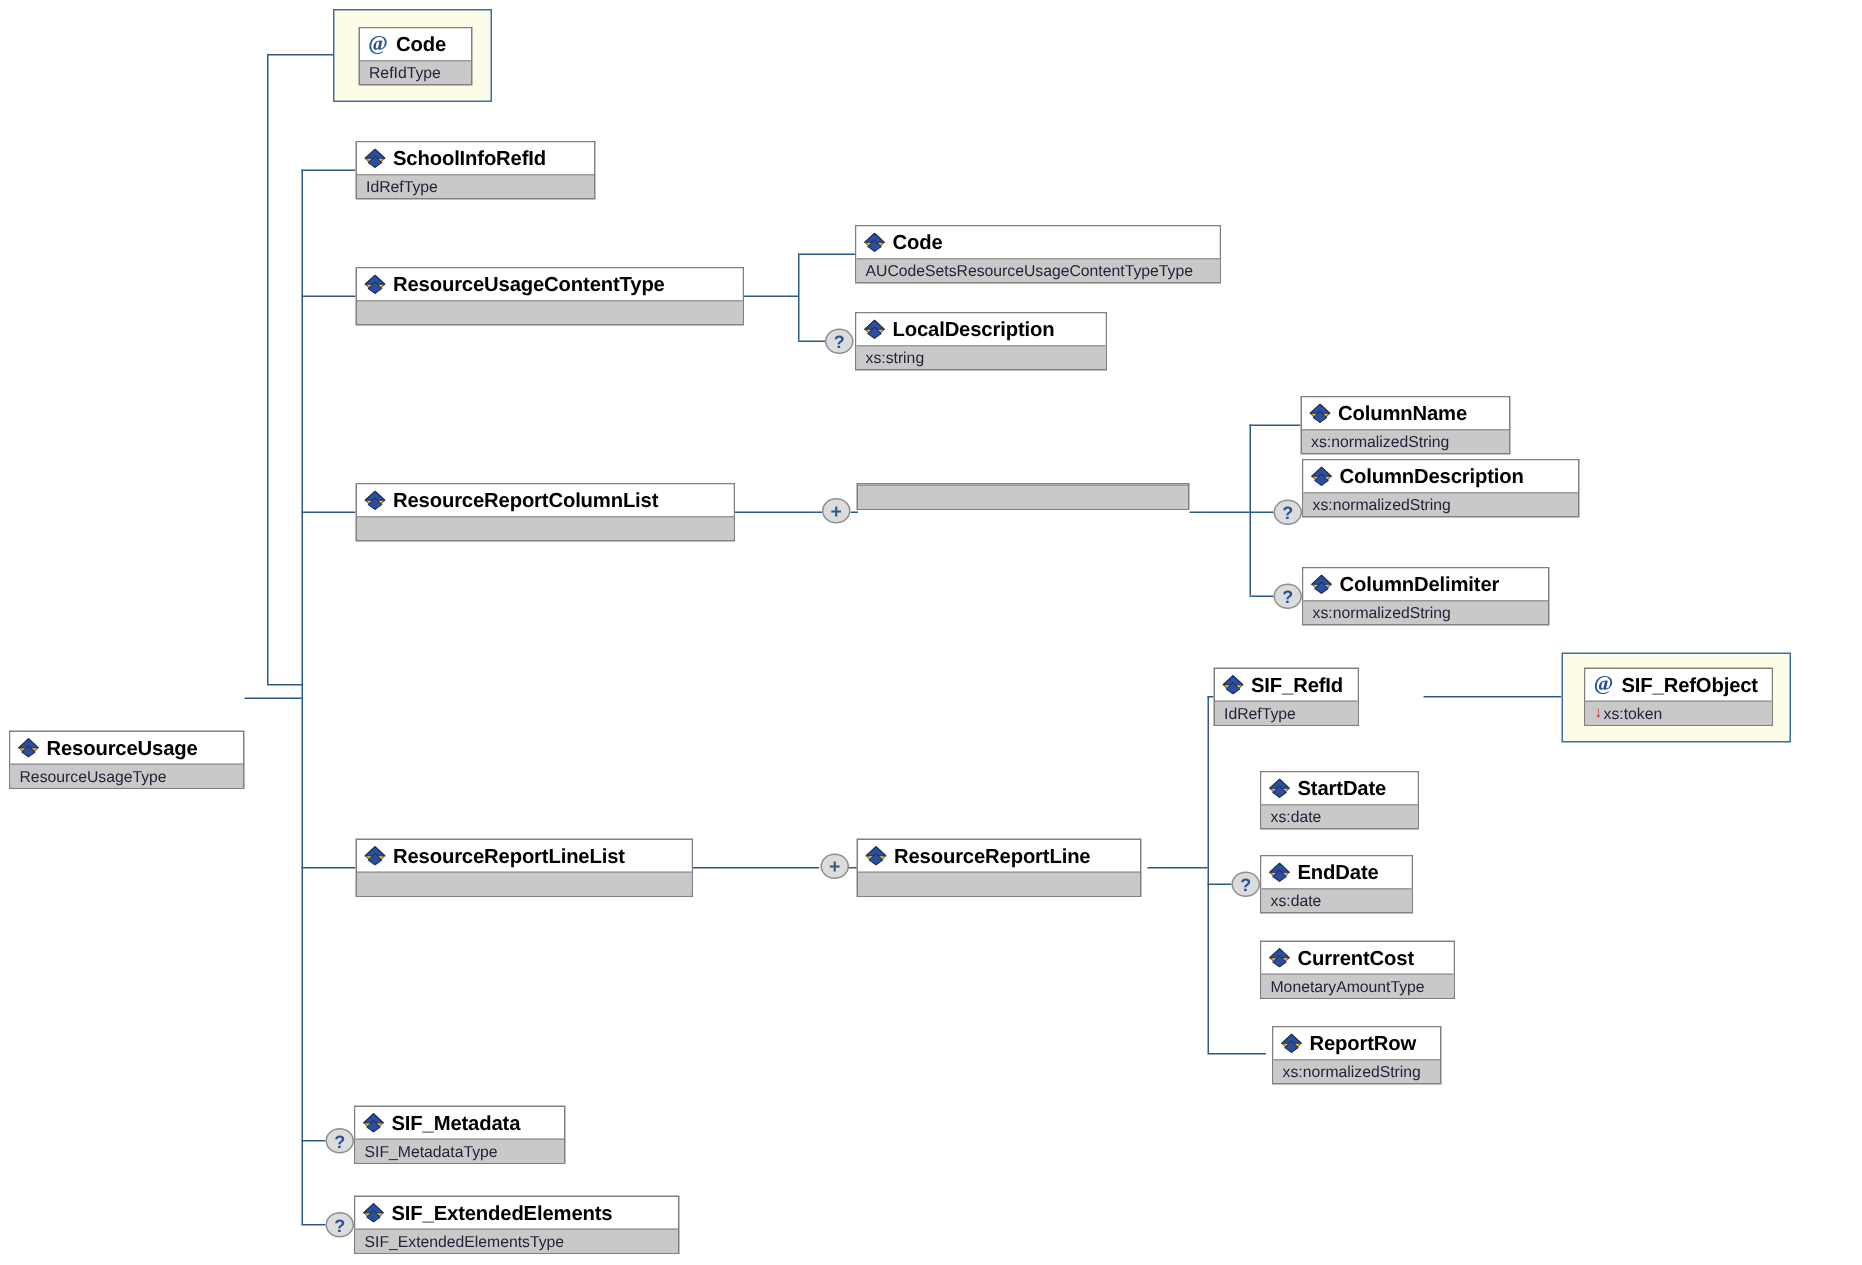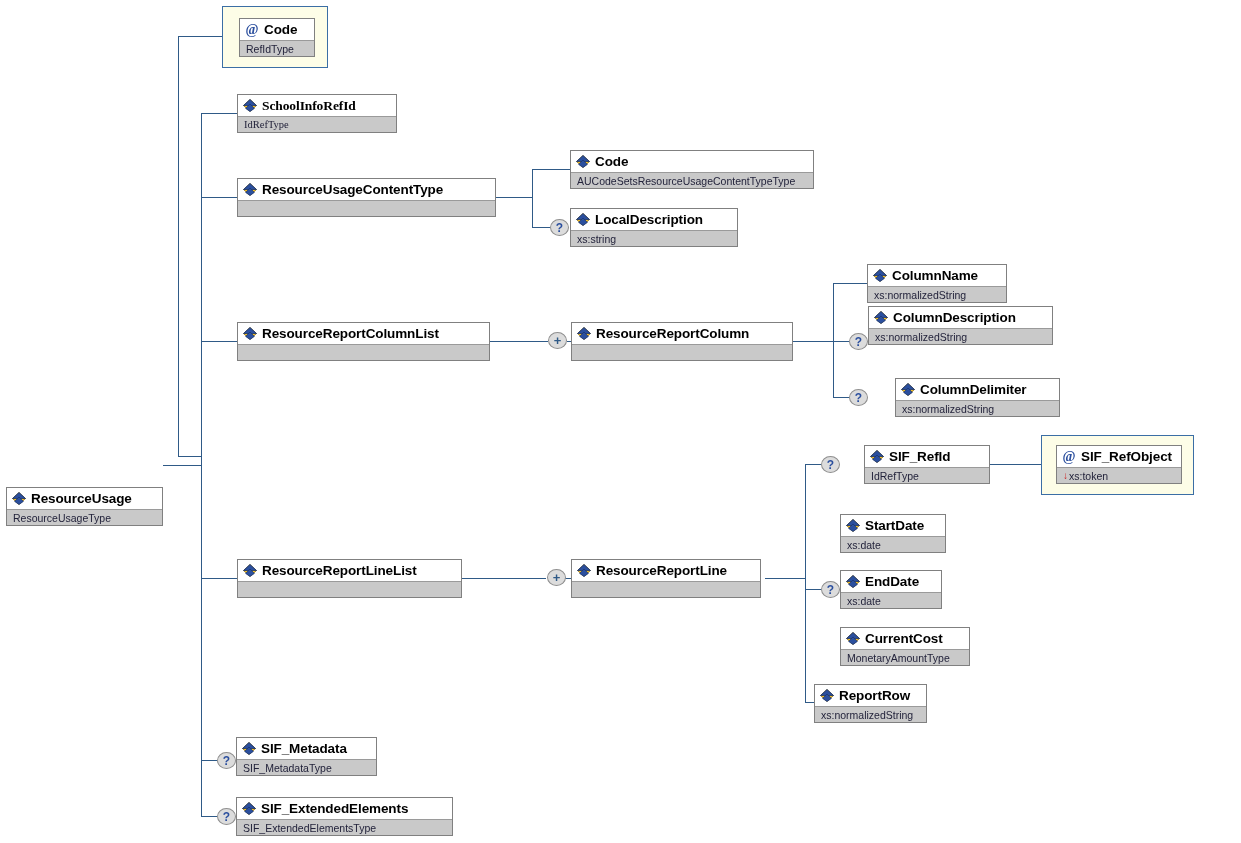--- a/index.html
+++ b/index.html
@@ -170,21 +170,21 @@
   <div class="attrwrap" style="left:222px;top:6px;width:106px;height:62px;">
     <div class="node" style="left:16px;top:11px;width:76px;">
       <div class="nm">
         <span class="at-ico">@</span>
         <span class="nm-txt">Code</span>
       </div>
       <div class="ty">RefIdType</div>
     </div>
   </div>
 
-  <div class="node" style="left:237px;top:94px;width:160px;font-family:Liberation Serif, serif;">
+  <div class="node" style="left:237px;top:94px;width:160px;">
     <div class="nm">
       <span class="ico">
         <svg width="14" height="13" viewBox="0 0 14 13">
           <polygon points="7,0.5 13.5,6.5 7,12.5 0.5,6.5" fill="#f2c12e" stroke="#8a6d1a" stroke-width="0.8"></polygon>
           <polygon points="7,0.5 13.5,6.5 7,6.5 0.5,6.5" fill="#2b4f9e" stroke="#1a3369" stroke-width="0.8"></polygon>
           <polygon points="2.6,9.4 7,5 11.4,9.4 7,12.5" fill="#2b4f9e" stroke="#1a3369" stroke-width="0.7"></polygon>
         </svg>
       </span>
       <span class="nm-txt">SchoolInfoRefId</span>
     </div>
@@ -244,30 +244,20 @@
         </svg>
       </span>
       <span class="nm-txt">ResourceReportColumnList</span>
     </div>
     <div class="ty empty"></div>
   </div>
 
   <div class="mk plus" style="left:548px;top:332px;">+</div>
 
   <div class="node" style="left:571px;top:322px;width:222px;">
-    <div class="nm">
-      <span class="ico">
-        <svg width="14" height="13" viewBox="0 0 14 13">
-          <polygon points="7,0.5 13.5,6.5 7,12.5 0.5,6.5" fill="#f2c12e" stroke="#8a6d1a" stroke-width="0.8"></polygon>
-          <polygon points="7,0.5 13.5,6.5 7,6.5 0.5,6.5" fill="#2b4f9e" stroke="#1a3369" stroke-width="0.8"></polygon>
-          <polygon points="2.6,9.4 7,5 11.4,9.4 7,12.5" fill="#2b4f9e" stroke="#1a3369" stroke-width="0.7"></polygon>
-        </svg>
-      </span>
-      <span class="nm-txt">ResourceReportColumn</span>
-    </div>
     <div class="ty empty"></div>
   </div>
 
   <div class="node" style="left:867px;top:264px;width:140px;">
     <div class="nm">
       <span class="ico">
         <svg width="14" height="13" viewBox="0 0 14 13">
           <polygon points="7,0.5 13.5,6.5 7,12.5 0.5,6.5" fill="#f2c12e" stroke="#8a6d1a" stroke-width="0.8"></polygon>
           <polygon points="7,0.5 13.5,6.5 7,6.5 0.5,6.5" fill="#2b4f9e" stroke="#1a3369" stroke-width="0.8"></polygon>
           <polygon points="2.6,9.4 7,5 11.4,9.4 7,12.5" fill="#2b4f9e" stroke="#1a3369" stroke-width="0.7"></polygon>
@@ -287,21 +277,21 @@
           <polygon points="7,0.5 13.5,6.5 7,6.5 0.5,6.5" fill="#2b4f9e" stroke="#1a3369" stroke-width="0.8"></polygon>
           <polygon points="2.6,9.4 7,5 11.4,9.4 7,12.5" fill="#2b4f9e" stroke="#1a3369" stroke-width="0.7"></polygon>
         </svg>
       </span>
       <span class="nm-txt">ColumnDescription</span>
     </div>
     <div class="ty">xs:normalizedString</div>
   </div>
 
   <div class="mk" style="left:849px;top:389px;">?</div>
-  <div class="node" style="left:868px;top:378px;width:165px;margin-left:27px;">
+  <div class="node" style="left:868px;top:378px;width:165px;">
     <div class="nm">
       <span class="ico">
         <svg width="14" height="13" viewBox="0 0 14 13">
           <polygon points="7,0.5 13.5,6.5 7,12.5 0.5,6.5" fill="#f2c12e" stroke="#8a6d1a" stroke-width="0.8"></polygon>
           <polygon points="7,0.5 13.5,6.5 7,6.5 0.5,6.5" fill="#2b4f9e" stroke="#1a3369" stroke-width="0.8"></polygon>
           <polygon points="2.6,9.4 7,5 11.4,9.4 7,12.5" fill="#2b4f9e" stroke="#1a3369" stroke-width="0.7"></polygon>
         </svg>
       </span>
       <span class="nm-txt">ColumnDelimiter</span>
     </div>
@@ -332,21 +322,21 @@
           <polygon points="7,0.5 13.5,6.5 7,6.5 0.5,6.5" fill="#2b4f9e" stroke="#1a3369" stroke-width="0.8"></polygon>
           <polygon points="2.6,9.4 7,5 11.4,9.4 7,12.5" fill="#2b4f9e" stroke="#1a3369" stroke-width="0.7"></polygon>
         </svg>
       </span>
       <span class="nm-txt">ResourceReportLine</span>
     </div>
     <div class="ty empty"></div>
   </div>
 
   <div class="mk" style="left:821px;top:456px;">?</div>
-  <div class="node" style="left:864px;top:445px;width:126px;">
+  <div class="node" style="left:809px;top:445px;width:97px;">
     <div class="nm">
       <span class="ico">
         <svg width="14" height="13" viewBox="0 0 14 13">
           <polygon points="7,0.5 13.5,6.5 7,12.5 0.5,6.5" fill="#f2c12e" stroke="#8a6d1a" stroke-width="0.8"></polygon>
           <polygon points="7,0.5 13.5,6.5 7,6.5 0.5,6.5" fill="#2b4f9e" stroke="#1a3369" stroke-width="0.8"></polygon>
           <polygon points="2.6,9.4 7,5 11.4,9.4 7,12.5" fill="#2b4f9e" stroke="#1a3369" stroke-width="0.7"></polygon>
         </svg>
       </span>
       <span class="nm-txt">SIF_RefId</span>
     </div>
@@ -402,21 +392,21 @@
           <polygon points="7,0.5 13.5,6.5 7,12.5 0.5,6.5" fill="#f2c12e" stroke="#8a6d1a" stroke-width="0.8"></polygon>
           <polygon points="7,0.5 13.5,6.5 7,6.5 0.5,6.5" fill="#2b4f9e" stroke="#1a3369" stroke-width="0.8"></polygon>
           <polygon points="2.6,9.4 7,5 11.4,9.4 7,12.5" fill="#2b4f9e" stroke="#1a3369" stroke-width="0.7"></polygon>
         </svg>
       </span>
       <span class="nm-txt">CurrentCost</span>
     </div>
     <div class="ty">MonetaryAmountType</div>
   </div>
 
-  <div class="node" style="left:814px;top:684px;width:113px;">
+  <div class="node" style="left:848px;top:684px;width:113px;">
     <div class="nm">
       <span class="ico">
         <svg width="14" height="13" viewBox="0 0 14 13">
           <polygon points="7,0.5 13.5,6.5 7,12.5 0.5,6.5" fill="#f2c12e" stroke="#8a6d1a" stroke-width="0.8"></polygon>
           <polygon points="7,0.5 13.5,6.5 7,6.5 0.5,6.5" fill="#2b4f9e" stroke="#1a3369" stroke-width="0.8"></polygon>
           <polygon points="2.6,9.4 7,5 11.4,9.4 7,12.5" fill="#2b4f9e" stroke="#1a3369" stroke-width="0.7"></polygon>
         </svg>
       </span>
       <span class="nm-txt">ReportRow</span>
     </div>

